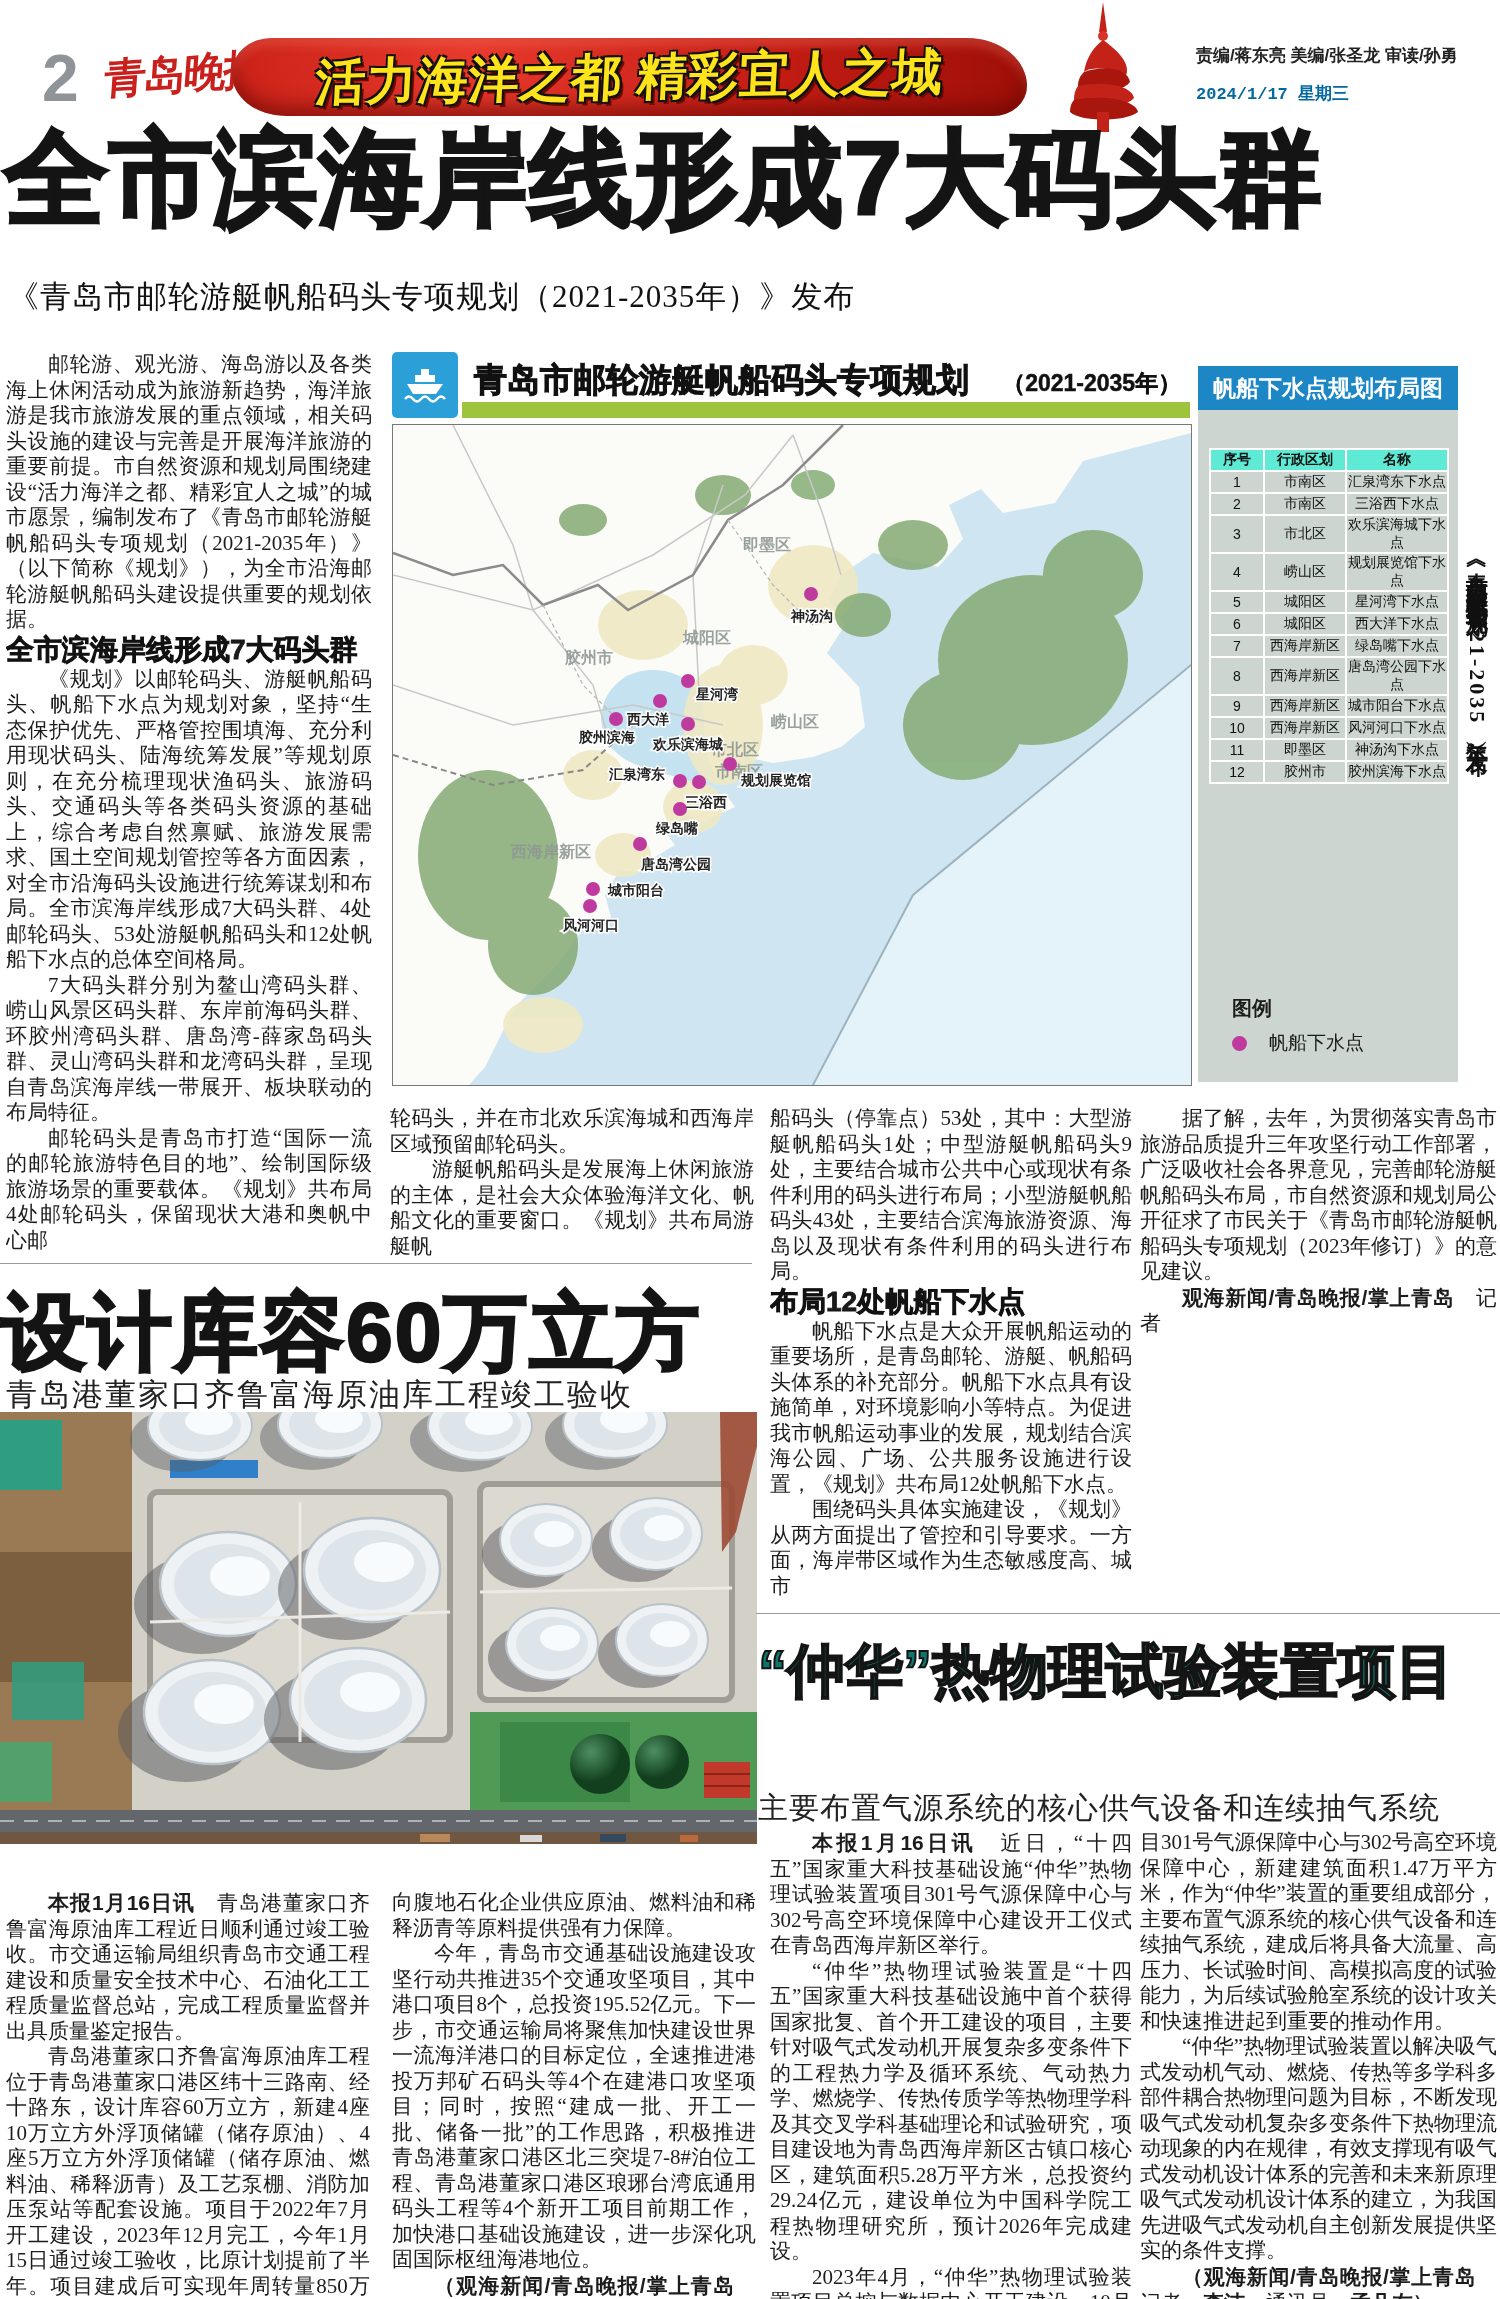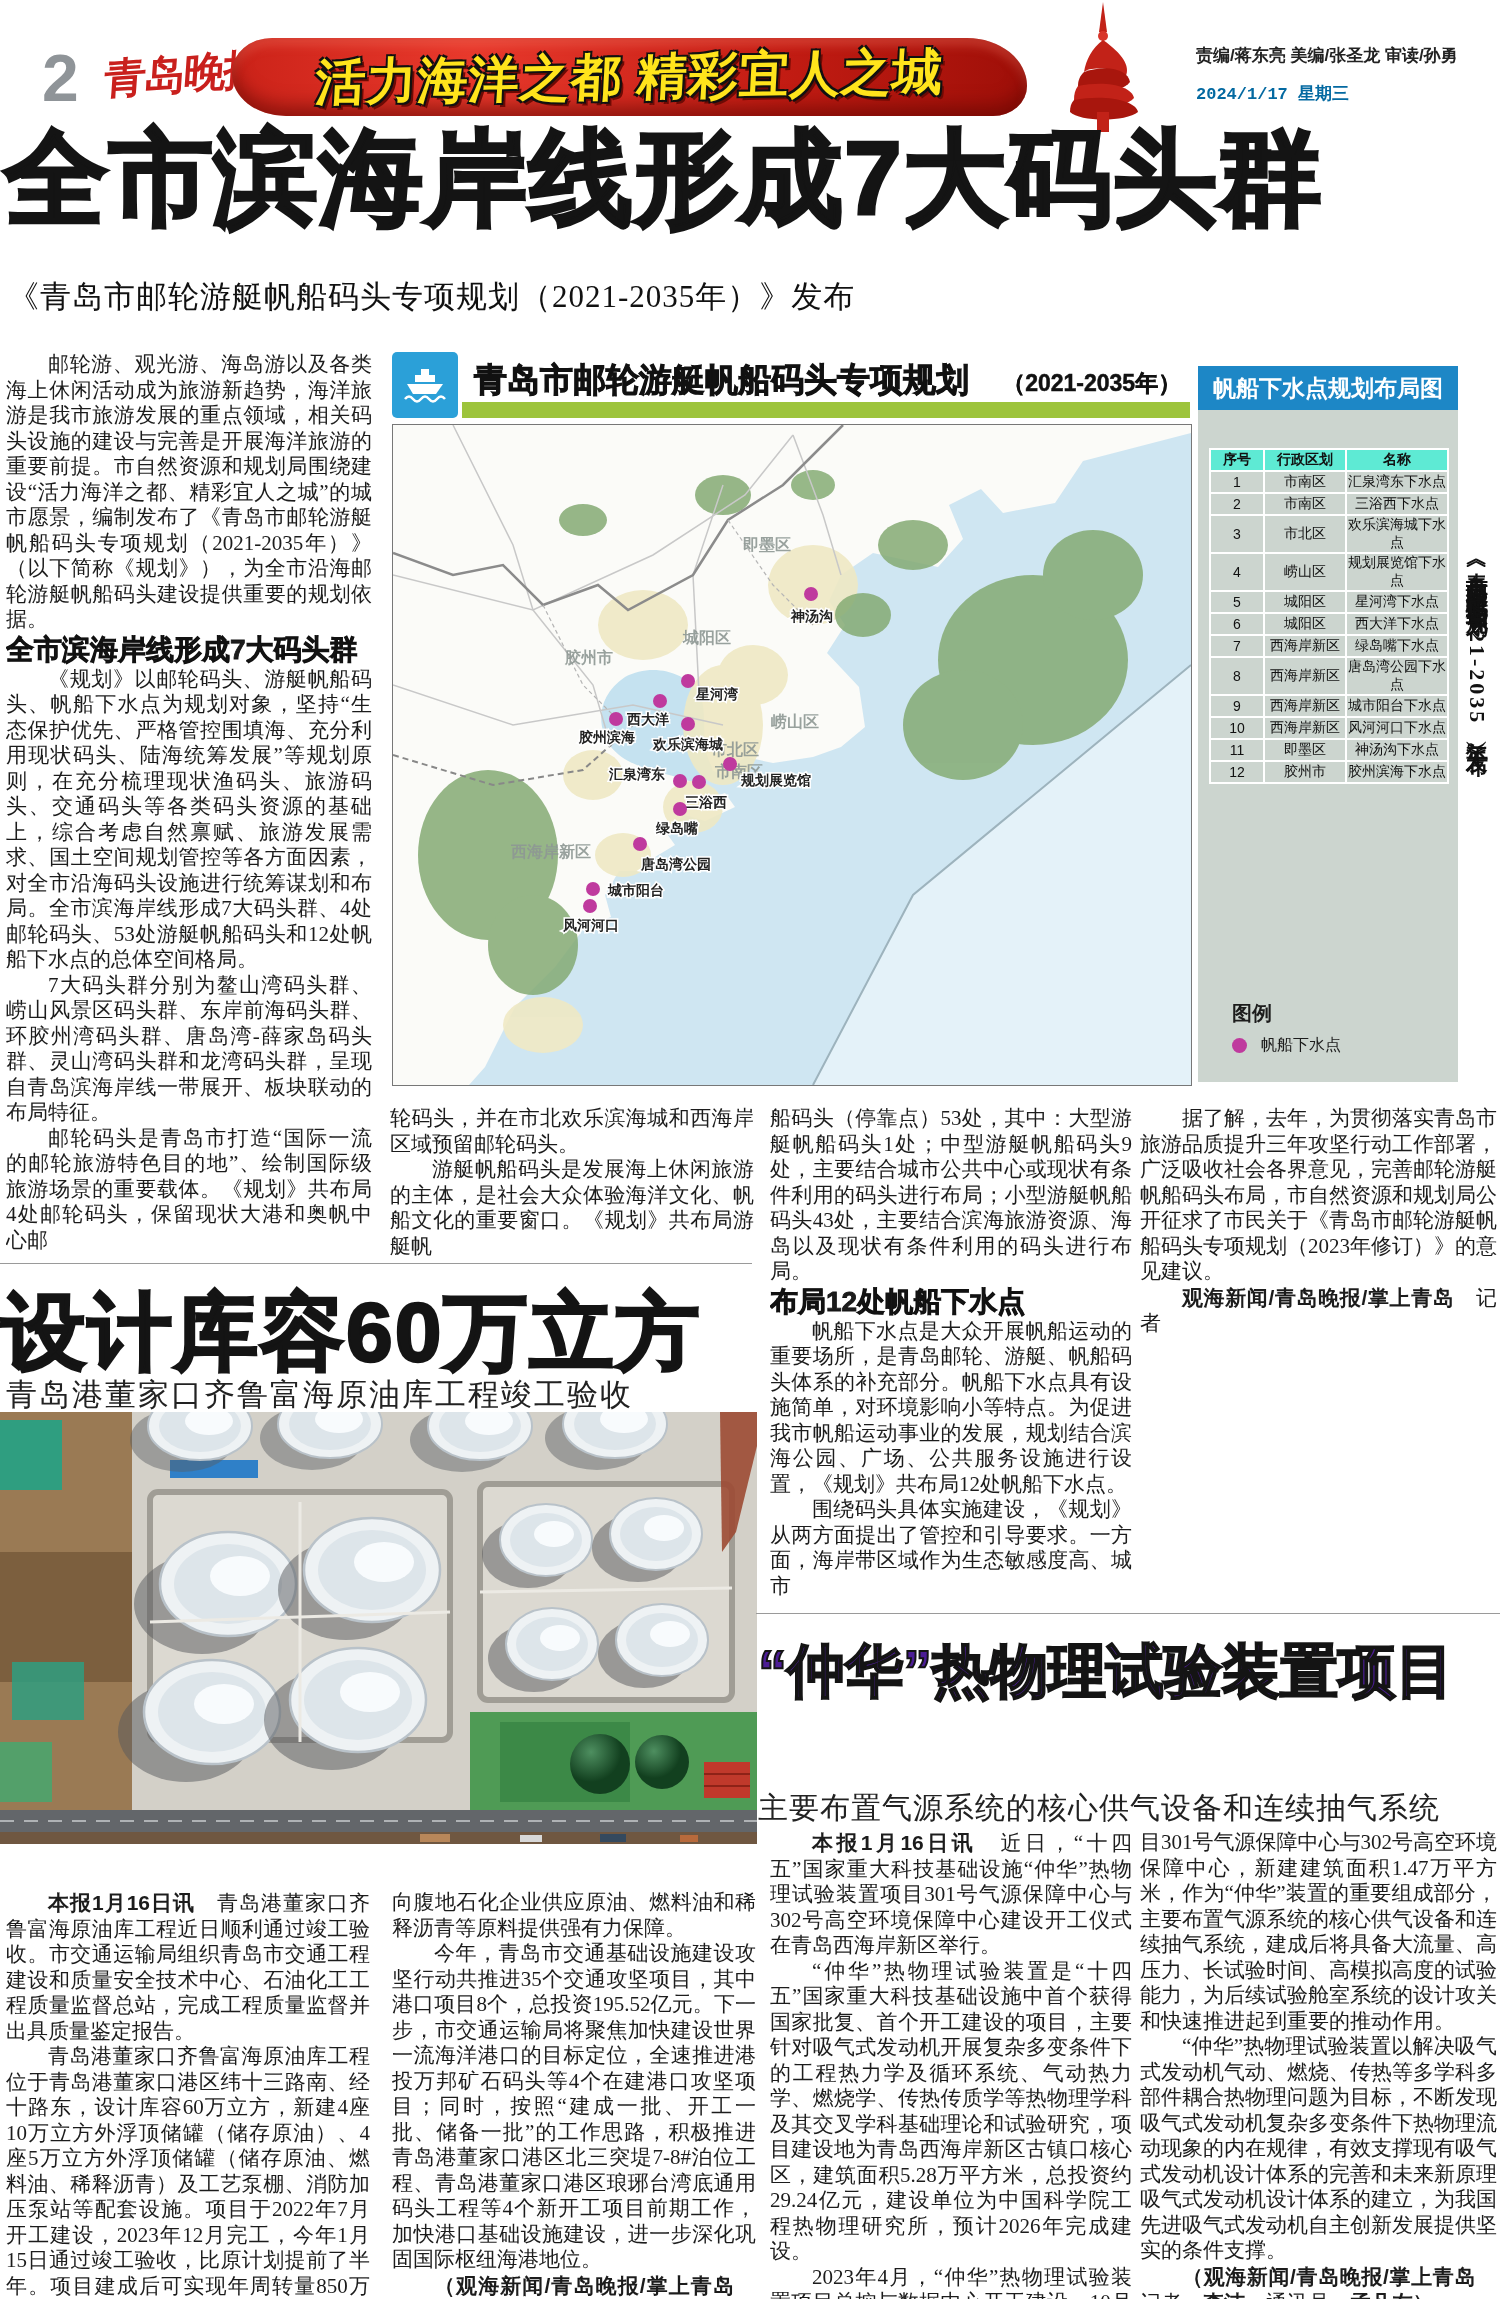--- a/index.html
+++ b/index.html
@@ -57,42 +57,42 @@
   .tpanel{left:1198px;top:366px;width:260px;height:716px;background:#ccd5cf;}
   .tpanel-head{height:44px;background:#1d87c6;color:#fff;text-align:center;line-height:44px;
                font-family:"Liberation Sans","DejaVu Sans",sans-serif;font-weight:bold;font-size:23px;}
   .ltable{position:absolute;left:11px;top:82px;border-collapse:collapse;
           font-family:"Liberation Sans","DejaVu Sans",sans-serif;font-size:14px;color:#111;}
   .ltable td,.ltable th{border:2px solid #fff;text-align:center;padding:0;height:20px;}
   .ltable th{background:#5eead4;font-weight:bold;}
   .c-no{width:52px;} .c-dist{width:80px;} .c-name{width:100px;}
   .legend{position:absolute;left:34px;bottom:26px;font-family:Liberation Serif, serif;margin-top:36px;}
   .legend-title{font-weight:bold;font-size:20px;margin-bottom:8px;}
-  .legend-row{display:flex;align-items:center;gap:14px;font-size:16px;text-align:center;}
+  .legend-row{display:flex;align-items:center;gap:22px;font-size:19px;text-align:center;}
   .dot{width:15px;height:15px;border-radius:50%;background:#bf3a9e;}
 
   .sidecap{left:1462px;top:552px;height:536px;writing-mode:vertical-rl;font-size:22px;
            font-weight:bold;letter-spacing:3px;color:#111;}
 
   
   .rule{border-top:1px solid #9a9a9a;height:0;}
 
   
   .h2a{left:2px;top:1276px;font-family:"Liberation Sans","DejaVu Sans",sans-serif;font-weight:900;
        font-size:84px;-webkit-text-stroke:2.5px #141414;letter-spacing:2px;color:#141414;white-space:nowrap;}
   .sub2{left:6px;top:1374px;font-size:31px;letter-spacing:2px;color:#222;}
   .photo{left:0px;top:1412px;width:757px;height:432px;}
   .caption{left:0px;top:1850px;width:755px;text-align:right;font-weight:bold;font-size:23px;
            font-family:"Liberation Sans","DejaVu Sans",sans-serif;}
   #a2c1{left:6px;top:1890px;width:364px;height:409px;}
   #a2c2{left:392px;top:1890px;width:364px;height:409px;}
 
   
   .h3a{left:758px;top:1634px;width:742px;font-family:"Liberation Sans","DejaVu Sans",sans-serif;
-       font-weight:900;font-size:58px;line-height:74px;-webkit-text-stroke:2px #141414;color:#4c1d95;white-space:nowrap;}
+       font-weight:900;font-size:58px;line-height:74px;-webkit-text-stroke:2px #141414;color:#0f766e;white-space:nowrap;}
   .sub3{left:758px;top:1788px;font-size:30px;letter-spacing:1px;color:#222;}
   #a3c1{left:770px;top:1830px;width:362px;height:469px;}
   #a3c2{left:1140px;top:1830px;width:357px;height:469px;}
 
   svg text.plabel{font-family:"Liberation Sans","DejaVu Sans",sans-serif;font-size:14px;fill:#222;
                   paint-order:stroke;stroke:#ffffff;stroke-width:3px;font-weight:bold;}
   svg text.rlabel{font-family:"Liberation Sans","DejaVu Sans",sans-serif;font-size:16px;fill:#8e9894;
                   font-weight:bold;opacity:.9;}
 </style>
 </head>

